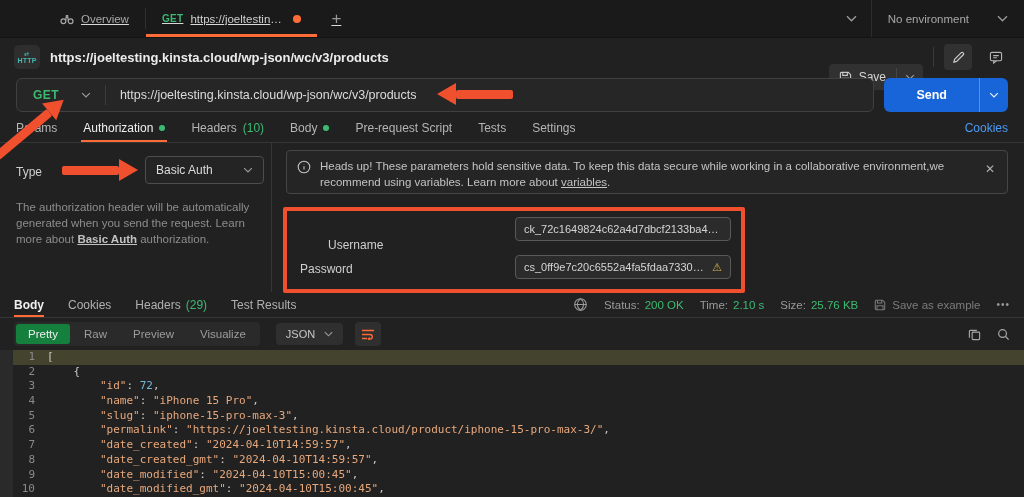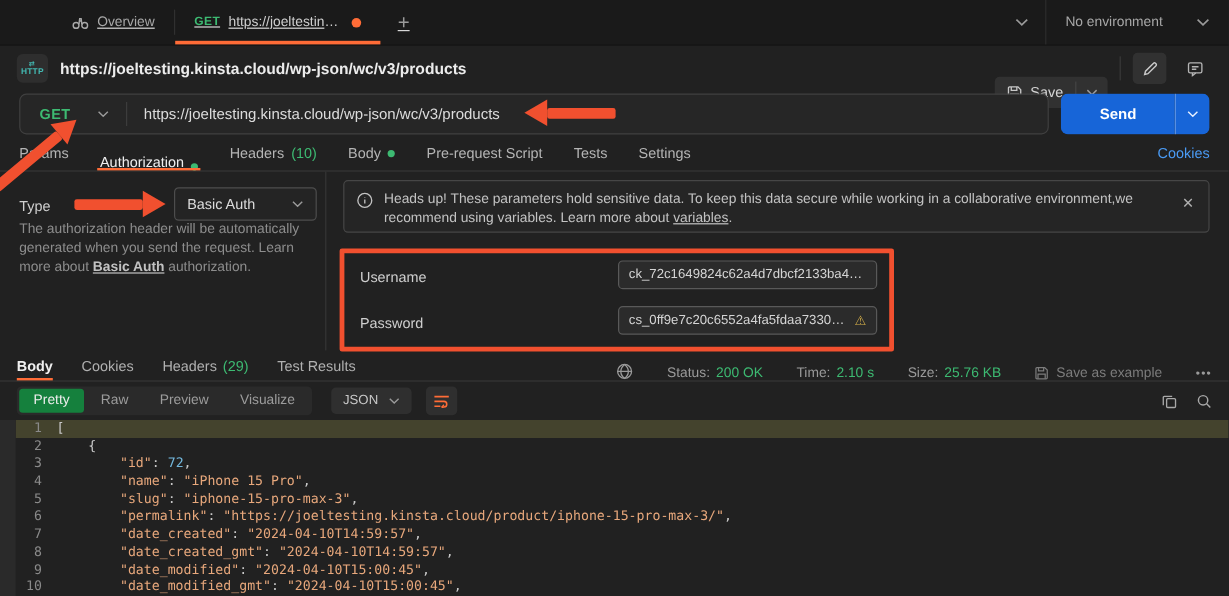--- a/index.html
+++ b/index.html
@@ -50,33 +50,33 @@
   .url-text{padding:0 14px;font-size:12.5px;color:#dcdcdc;white-space:nowrap;overflow:hidden;}
   .send-btn{height:34px;display:flex;align-items:stretch;border-radius:6px;overflow:hidden;cursor:pointer;flex:0 0 auto;}
   .send-btn .main{background:var(--blue);color:#fff;font-weight:bold;font-size:12.5px;display:flex;align-items:center;padding:0 32px;}
   .send-btn .carret{background:var(--blue);border-left:1px solid rgba(255,255,255,.28);display:flex;align-items:center;padding:0 9px;color:#e8f0ff;}
 
   
   .tabs-row{position:absolute;left:0;top:114px;width:1024px;height:29px;display:flex;align-items:stretch;
     padding:0 16px;border-bottom:1px solid #363636;font-size:12px;}
   .req-tabs{display:flex;align-items:stretch;gap:26px;}
   .req-tab{display:flex;align-items:center;gap:6px;color:#b5b5b5;position:relative;cursor:pointer;}
-  .req-tab.active{color:#f0f0f0;align-items:flex-end;}
+  .req-tab.active{color:#f0f0f0;}
   .req-tab.active::after{content:"";position:absolute;left:-2px;right:-2px;bottom:0;height:2px;background:var(--accent);}
   .req-tab .count{color:var(--green);}
   .dot{width:6px;height:6px;border-radius:50%;background:var(--green);}
   .cookies-link{margin-left:auto;display:flex;align-items:center;color:var(--link);cursor:pointer;}
 
   
   .auth-section{position:absolute;left:0;top:143px;width:1024px;height:149px;display:flex;}
   .auth-left{width:272px;border-right:1px solid #363636;position:relative;}
   .type-label{position:absolute;left:16px;top:22px;font-size:12px;color:#cfcfcf;}
   .type-select{position:absolute;left:145px;top:13px;width:119px;height:28px;border:1px solid #4d4d4d;border-radius:4px;
     display:flex;align-items:center;justify-content:space-between;padding:0 10px;font-size:12px;color:#dcdcdc;cursor:pointer;background:#242424;}
-  .auth-desc{position:absolute;left:16px;top:40px;width:244px;font-size:11.5px;line-height:16px;color:#8d8d8d;}
+  .auth-desc{position:absolute;left:16px;top:56px;width:244px;font-size:11.5px;line-height:16px;color:#8d8d8d;}
   .auth-desc .lnk{color:#c2c2c2;font-weight:bold;text-decoration:underline;cursor:pointer;}
   .auth-right{flex:1;position:relative;}
   .headsup{position:absolute;left:14px;right:16px;top:7px;height:44px;border:1px solid #464646;border-radius:4px;background:#252525;
     display:flex;align-items:flex-start;padding:7px 34px 0 10px;gap:9px;}
   .headsup .txt{font-size:11.5px;line-height:16px;color:#c3c3c3;}
   .headsup .txt .lnk{text-decoration:underline;cursor:pointer;}
   .headsup .close{position:absolute;right:12px;top:11px;color:#b0b0b0;font-size:12px;cursor:pointer;}
   .cred-label{position:absolute;left:28px;font-size:12px;color:#cfcfcf;}
   .cred-input{position:absolute;left:243px;width:216px;height:24px;background:#2b2b2b;border:1px solid #595959;border-radius:4px;
     display:flex;align-items:center;padding:0 8px;font-size:11px;color:#d5d5d5;white-space:nowrap;overflow:hidden;cursor:text;}
@@ -84,21 +84,21 @@
   .warn{color:var(--warning);font-size:11px;margin-left:4px;flex:0 0 auto;}
 
   
   .resp-header{position:absolute;left:0;top:292px;width:1024px;height:26px;display:flex;align-items:stretch;
     padding:0 14px;border-bottom:1px solid #363636;font-size:12px;}
   .resp-tabs{display:flex;align-items:stretch;gap:24px;}
   .resp-tab{display:flex;align-items:center;gap:5px;color:#b0b0b0;position:relative;cursor:pointer;}
   .resp-tab.active{color:#f0f0f0;font-weight:bold;}
   .resp-tab.active::after{content:"";position:absolute;left:0;right:0;bottom:0;height:2px;background:var(--accent);}
   .resp-tab .count{color:var(--green);font-weight:normal;}
-  .resp-meta{margin-left:auto;display:flex;align-items:flex-end;gap:28px;font-size:11.5px;color:#9a9a9a;}
+  .resp-meta{margin-left:auto;display:flex;align-items:center;gap:16px;font-size:11.5px;color:#9a9a9a;}
   .meta-pair{display:flex;gap:5px;align-items:center;}
   .meta-pair .v{color:var(--green);}
   .save-example{display:flex;align-items:center;gap:6px;color:#7c7c7c;cursor:pointer;}
   .more-dots{color:#9a9a9a;letter-spacing:1px;cursor:pointer;font-size:10px;}
 
   
   .resp-toolbar{position:absolute;left:0;top:318px;width:1024px;height:32px;display:flex;align-items:center;padding:0 14px;font-size:11.5px;}
   .views{display:flex;align-items:center;background:#2a2a2a;border-radius:4px;padding:2px;gap:2px;}
   .view-btn{padding:4px 12px;color:#9c9c9c;border-radius:3px;cursor:pointer;}
   .view-btn.active{background:#15803d;color:#ededed;}
@@ -275,21 +275,21 @@
       <div class="headsup">
         <svg width="14" height="14" viewBox="0 0 14 14" fill="none" stroke="#c3c3c3" stroke-width="1.1" style="margin-top:2px;flex:0 0 auto;">
           <circle cx="7" cy="7" r="5.8"></circle>
             <path d="M7 6.2 v3.4 M7 4.2 v0.4"></path>
         </svg>
         <div class="txt">
           <span>Heads up! These parameters hold sensitive data. To keep this data secure while working in a collaborative environment,we recommend using variables. Learn more about </span><span class="lnk">variables</span><span>.</span>
         </div>
         <span class="close">✕</span>
       </div>
-      <div class="cred-label" style="top:81px;">Username</div>
+      <div class="cred-label" style="top:95px;margin-left:28px;">Username</div>
       <div class="cred-input" style="top:74px;">
         <span class="val">ck_72c1649824c62a4d7dbcf2133ba446aa...</span>
       </div>
       <div class="cred-label" style="top:119px;">Password</div>
       <div class="cred-input" style="top:112px;">
         <span class="val">cs_0ff9e7c20c6552a4fa5fdaa733061dba...</span>
         <span class="warn">⚠</span>
       </div>
     </div>
   </div>

